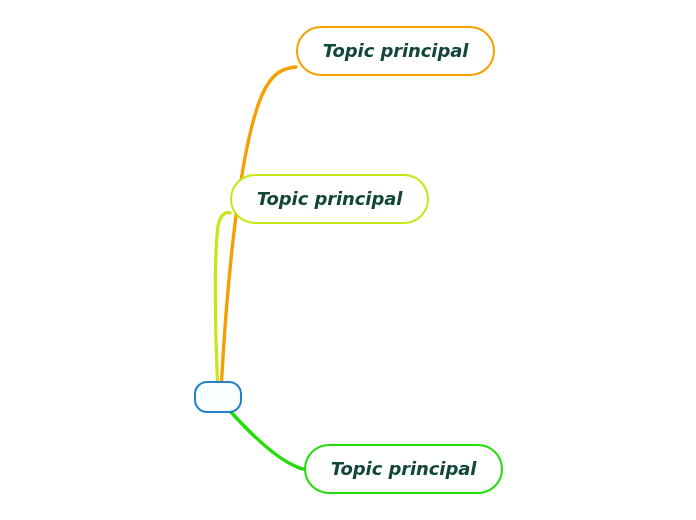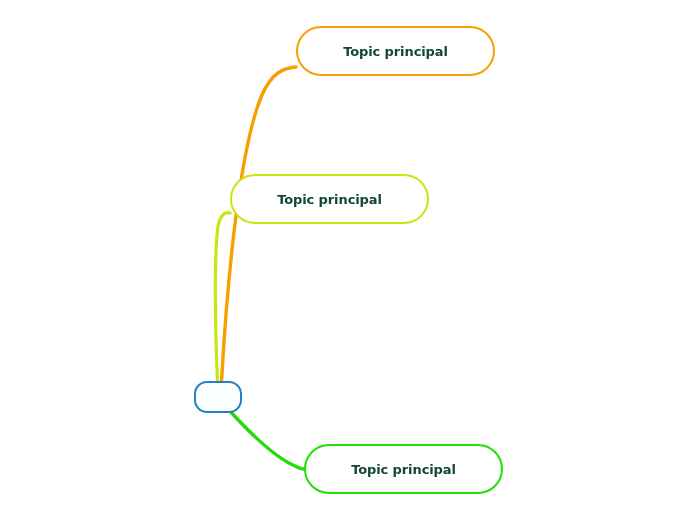--- a/index.html
+++ b/index.html
@@ -32,25 +32,26 @@
   .node {
     position: absolute;
     box-sizing: border-box;
     background: #ffffff;
     display: flex;
     align-items: center;
     justify-content: center;
     border-style: solid;
   }
   .node-label {
-    font-size: 13px;
+    font-size: 18px;
     font-weight: bold;
     letter-spacing: -0.1px;
     white-space: nowrap;
     line-height: 1;
+    font-style: italic;
   }
   
   #root-node {
     left: 194px;
     top: 381px;
     width: 48px;
     height: 32px;
     border-width: 2.2px;
     border-radius: 13px;
     background: #fbfeff;

